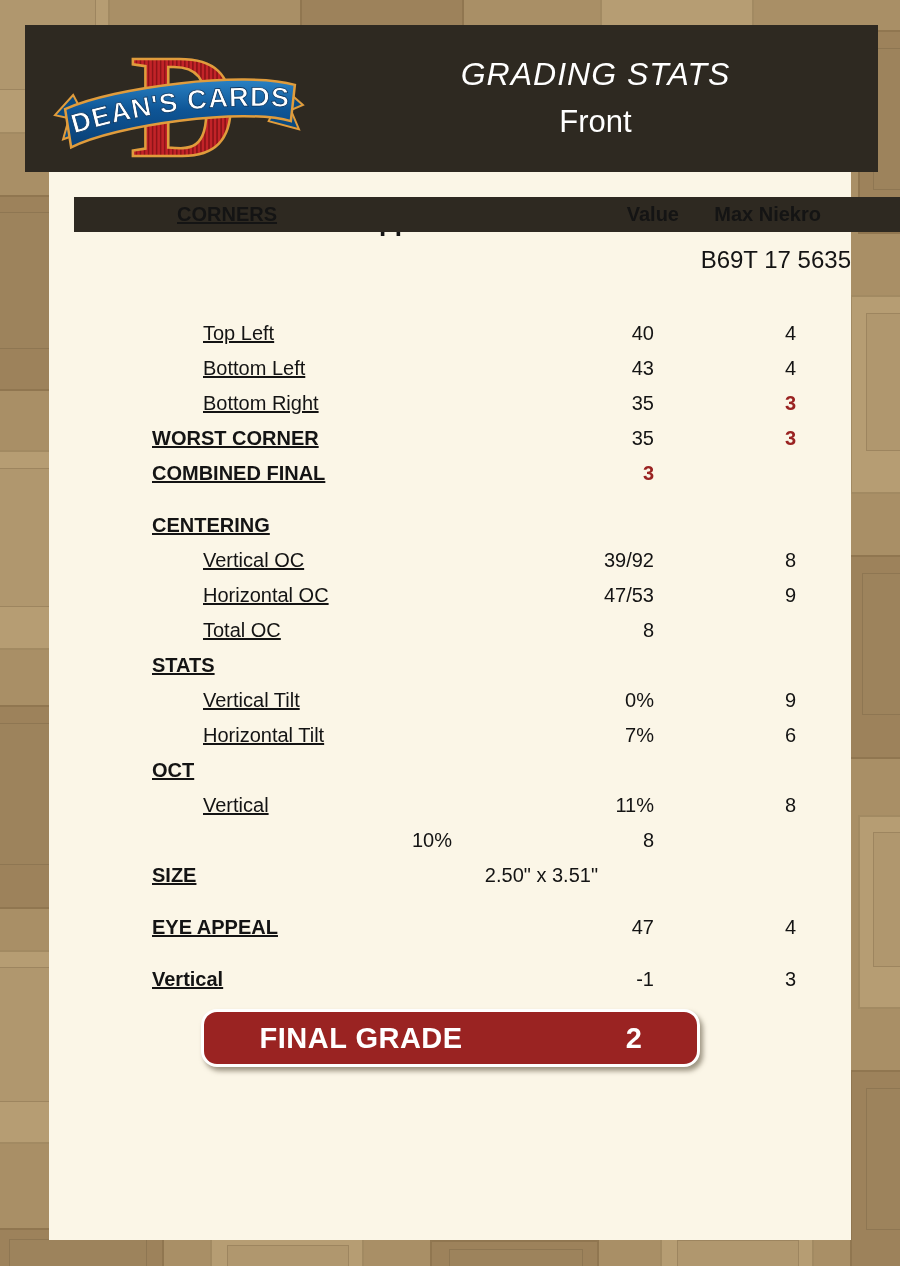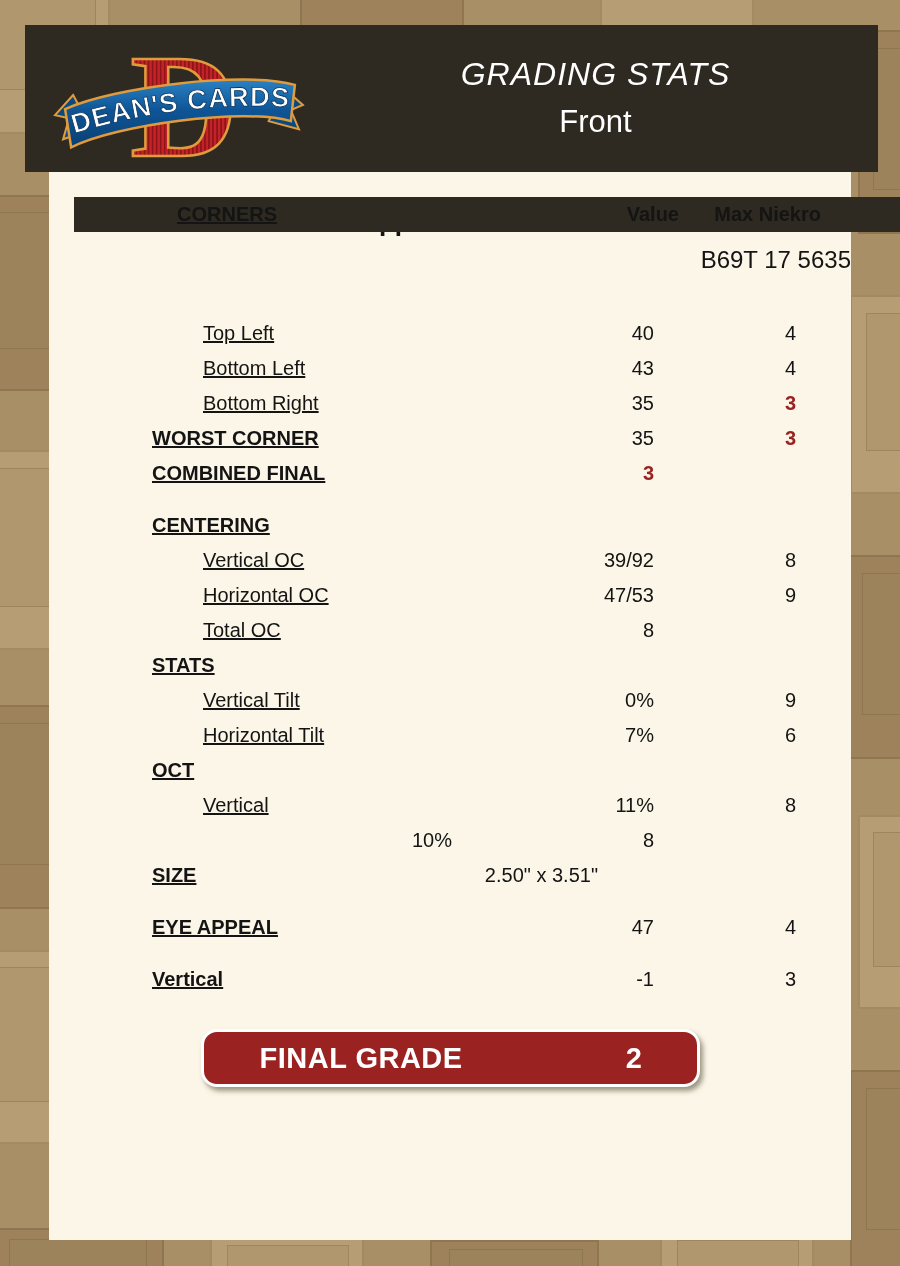--- a/index.html
+++ b/index.html
@@ -41,21 +41,21 @@
   .grades-table{margin-top:38px;}
   .t-row{display:grid;grid-template-columns:403px 202px 142px;height:35px;line-height:35px;font-size:20px;}
   .t-label{padding-left:154px;white-space:nowrap;text-decoration:underline;}
   .t-row.header .t-label,.t-row.section .t-label{padding-left:103px;font-weight:bold;}
   .t-row.header .t-value,.t-row.header .t-max{font-weight:bold;}
   .t-value,.t-max{text-align:right;white-space:nowrap;}
   .t-max.red{color:var(--accent-red);font-weight:bold;}
   .t-value.wide{transform:translateX(-56px);}
   .t-spacer{height:17px;}
   .final-grade{
-    margin:32px auto 0;width:499px;height:58px;box-sizing:border-box;
+    margin:12px auto 0;width:499px;height:58px;box-sizing:border-box;
     background:var(--accent-red);border:3px solid #ffffff;border-radius:16px;
     box-shadow:3px 4px 5px rgba(95,85,65,.6);
     display:flex;align-items:center;justify-content:space-between;
     padding:0 54px 0 56px;color:#ffffff;font-weight:bold;font-size:29px;letter-spacing:.5px;
   }
 </style>
 </head>
 <body>
 
 <div class="stage">

